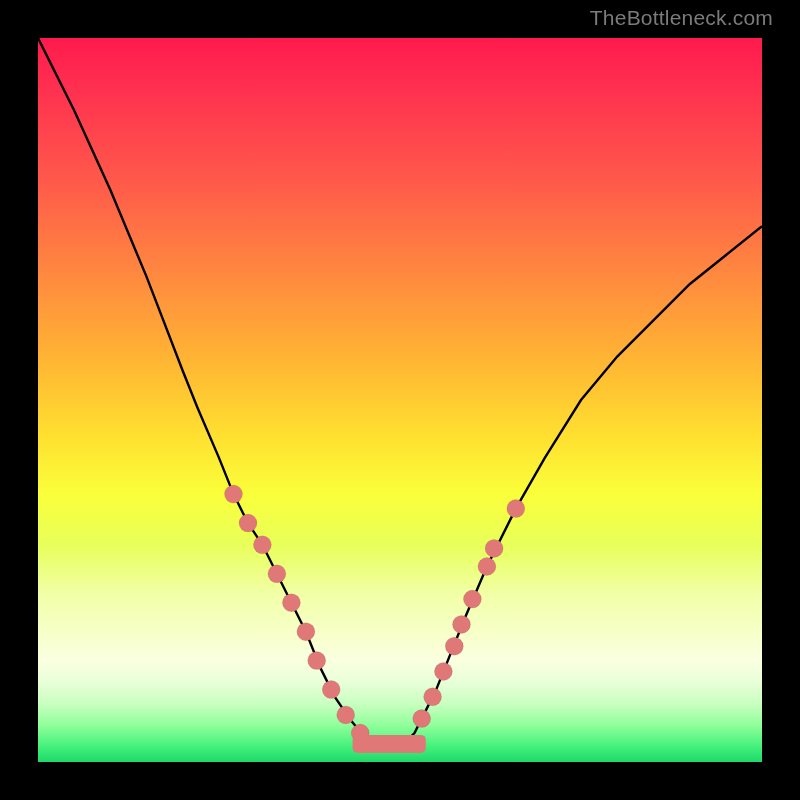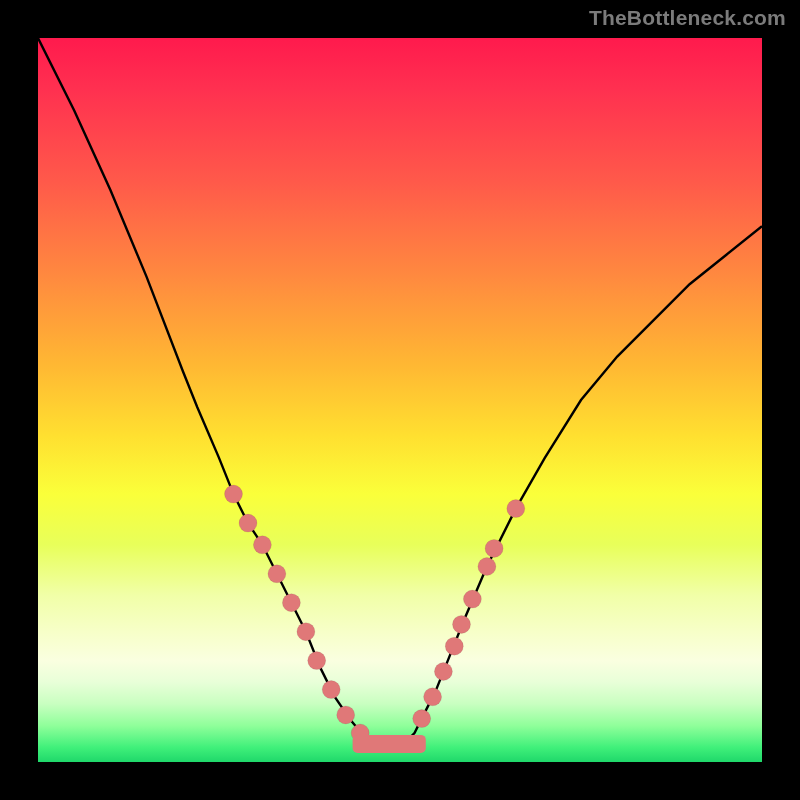--- a/index.html
+++ b/index.html
@@ -6,25 +6,25 @@
   html, body { width: 800px; height: 800px; overflow: hidden; background: #fff; }
   .chart-container {
     position: relative;
     width: 800px;
     height: 800px;
     background: #000;
   }
   .attribution {
     position: absolute;
     top: 6px;
-    right: 14px;
+    right: 27px;
     font-family: Arial, Helvetica, sans-serif;
     font-size: 21px;
     color: #7b7b7b;
-    font-weight: 700;
+    font-weight: 400;
     letter-spacing: 0.2px;
   }
   .plot-area {
     position: absolute;
     left: 38px;
     top: 38px;
     width: 724px;
     height: 724px;
   }
   .gradient-bg {

